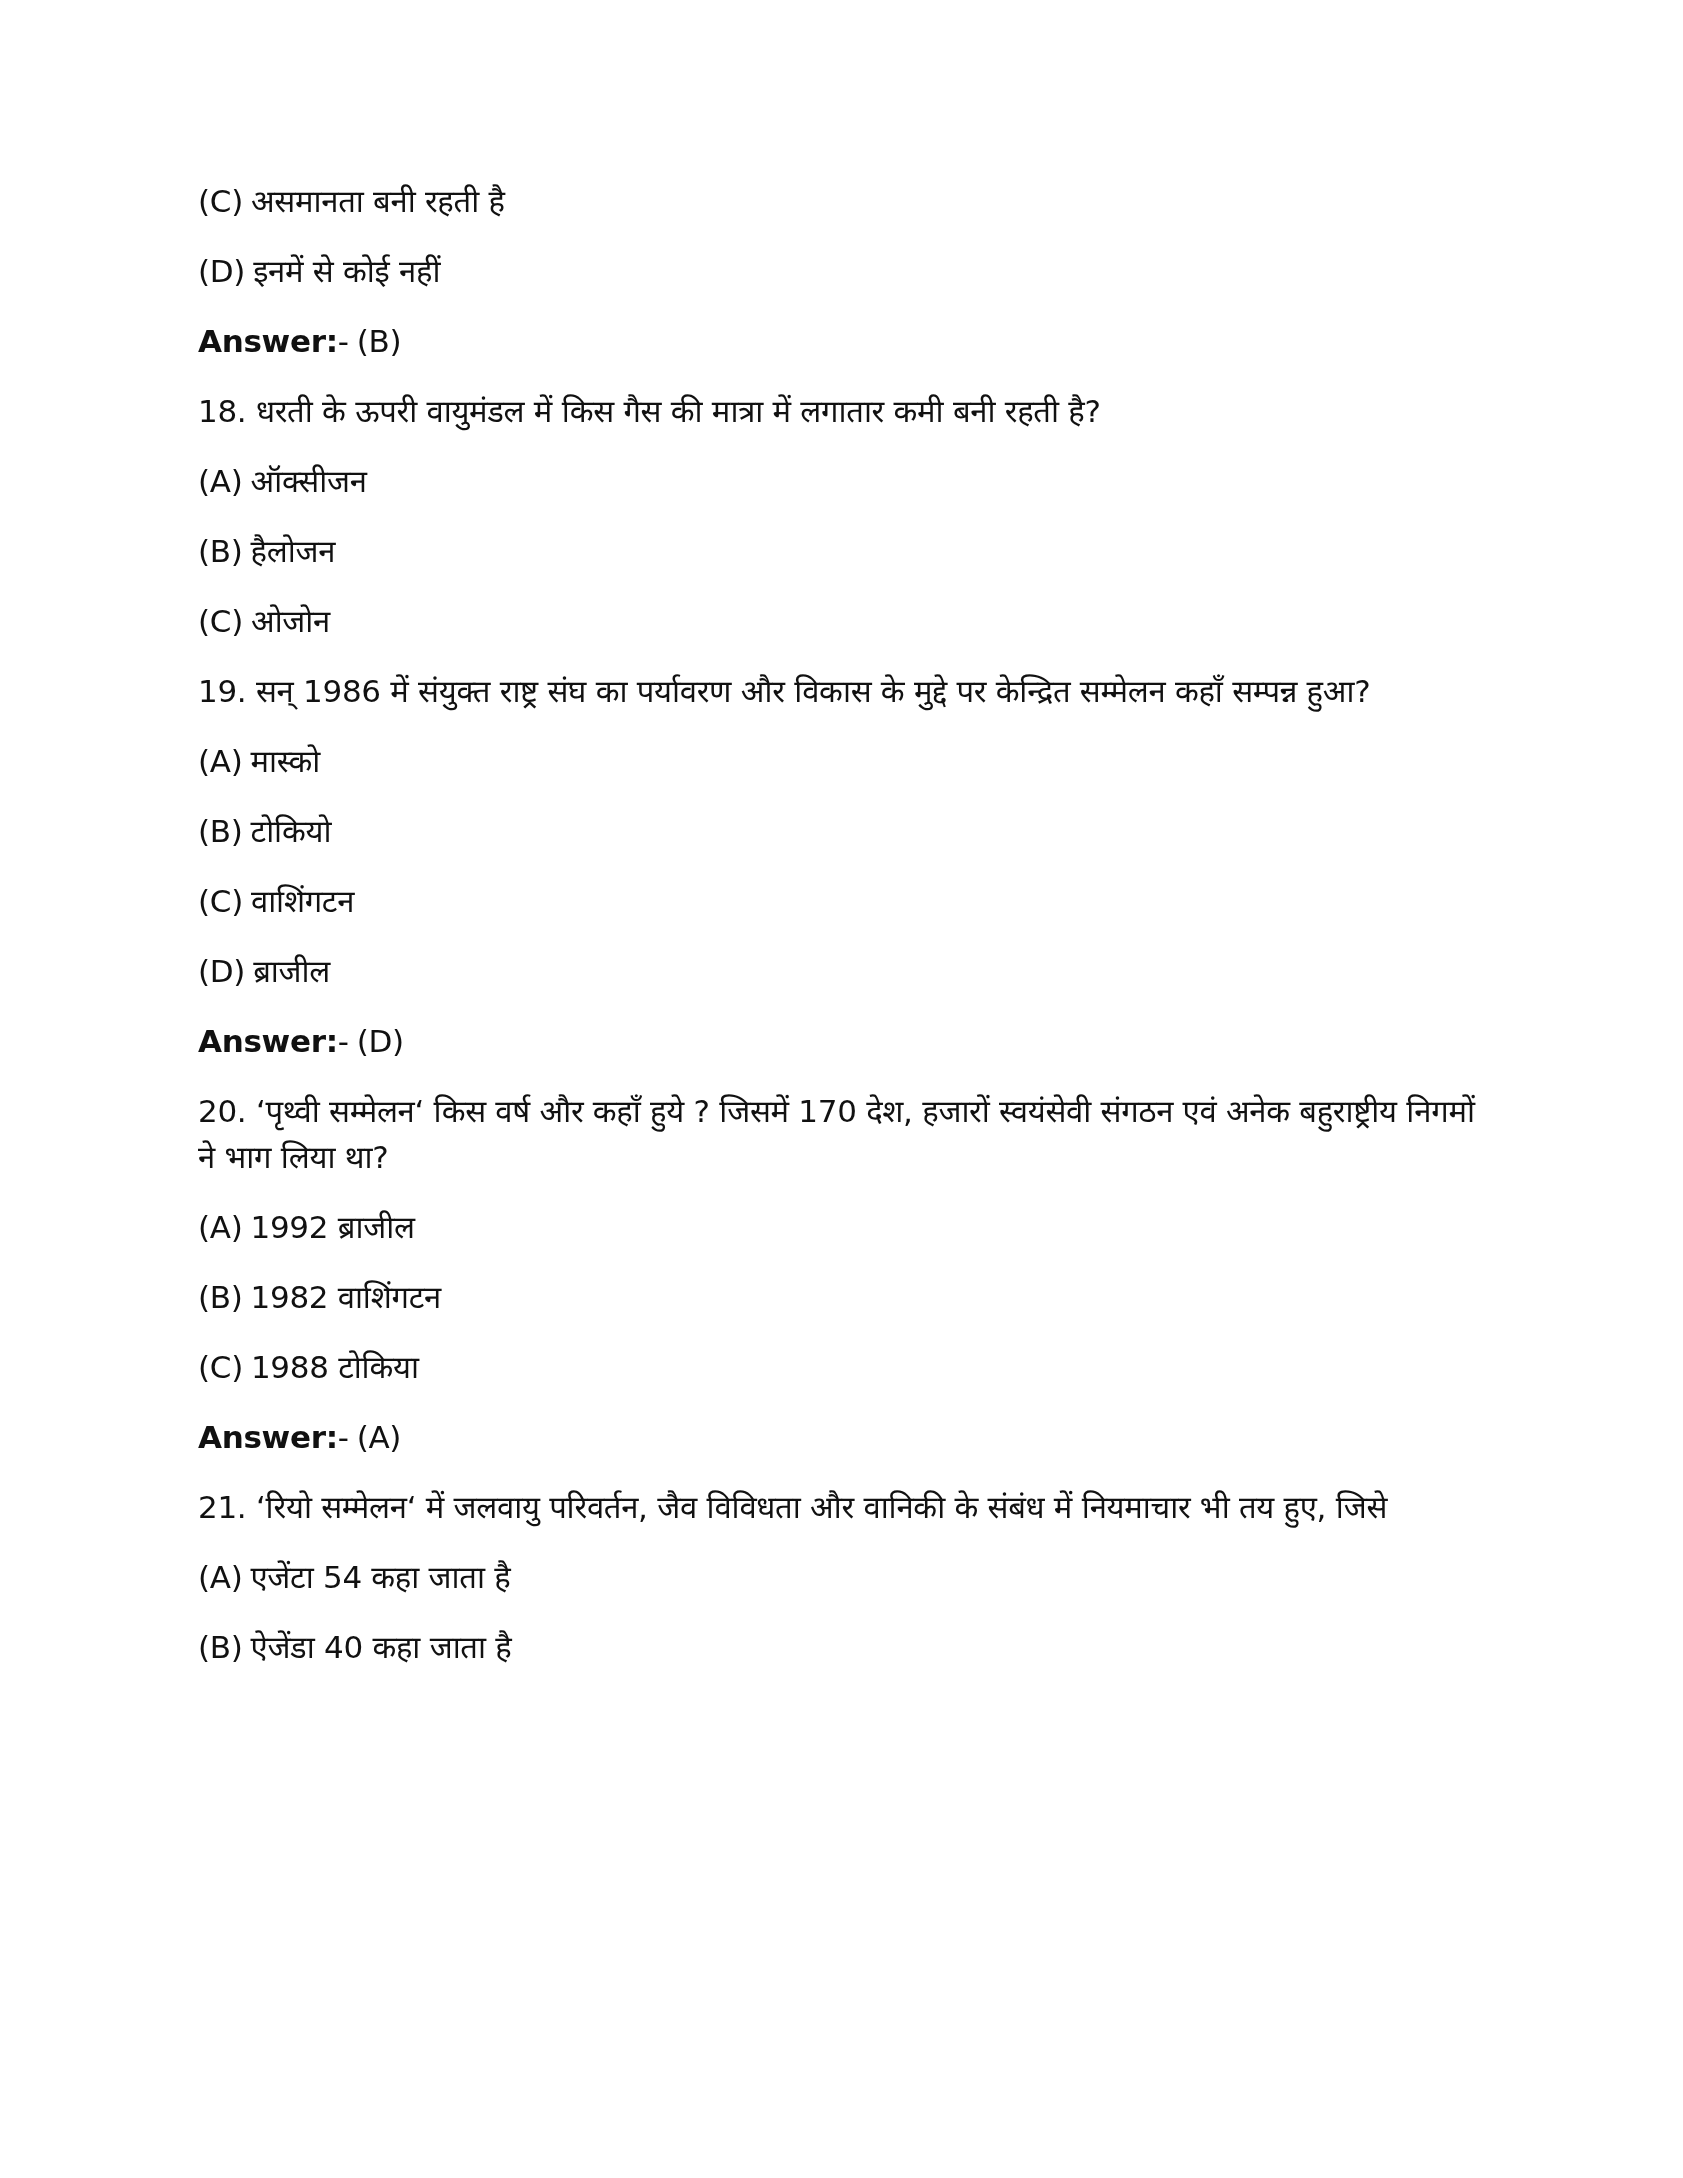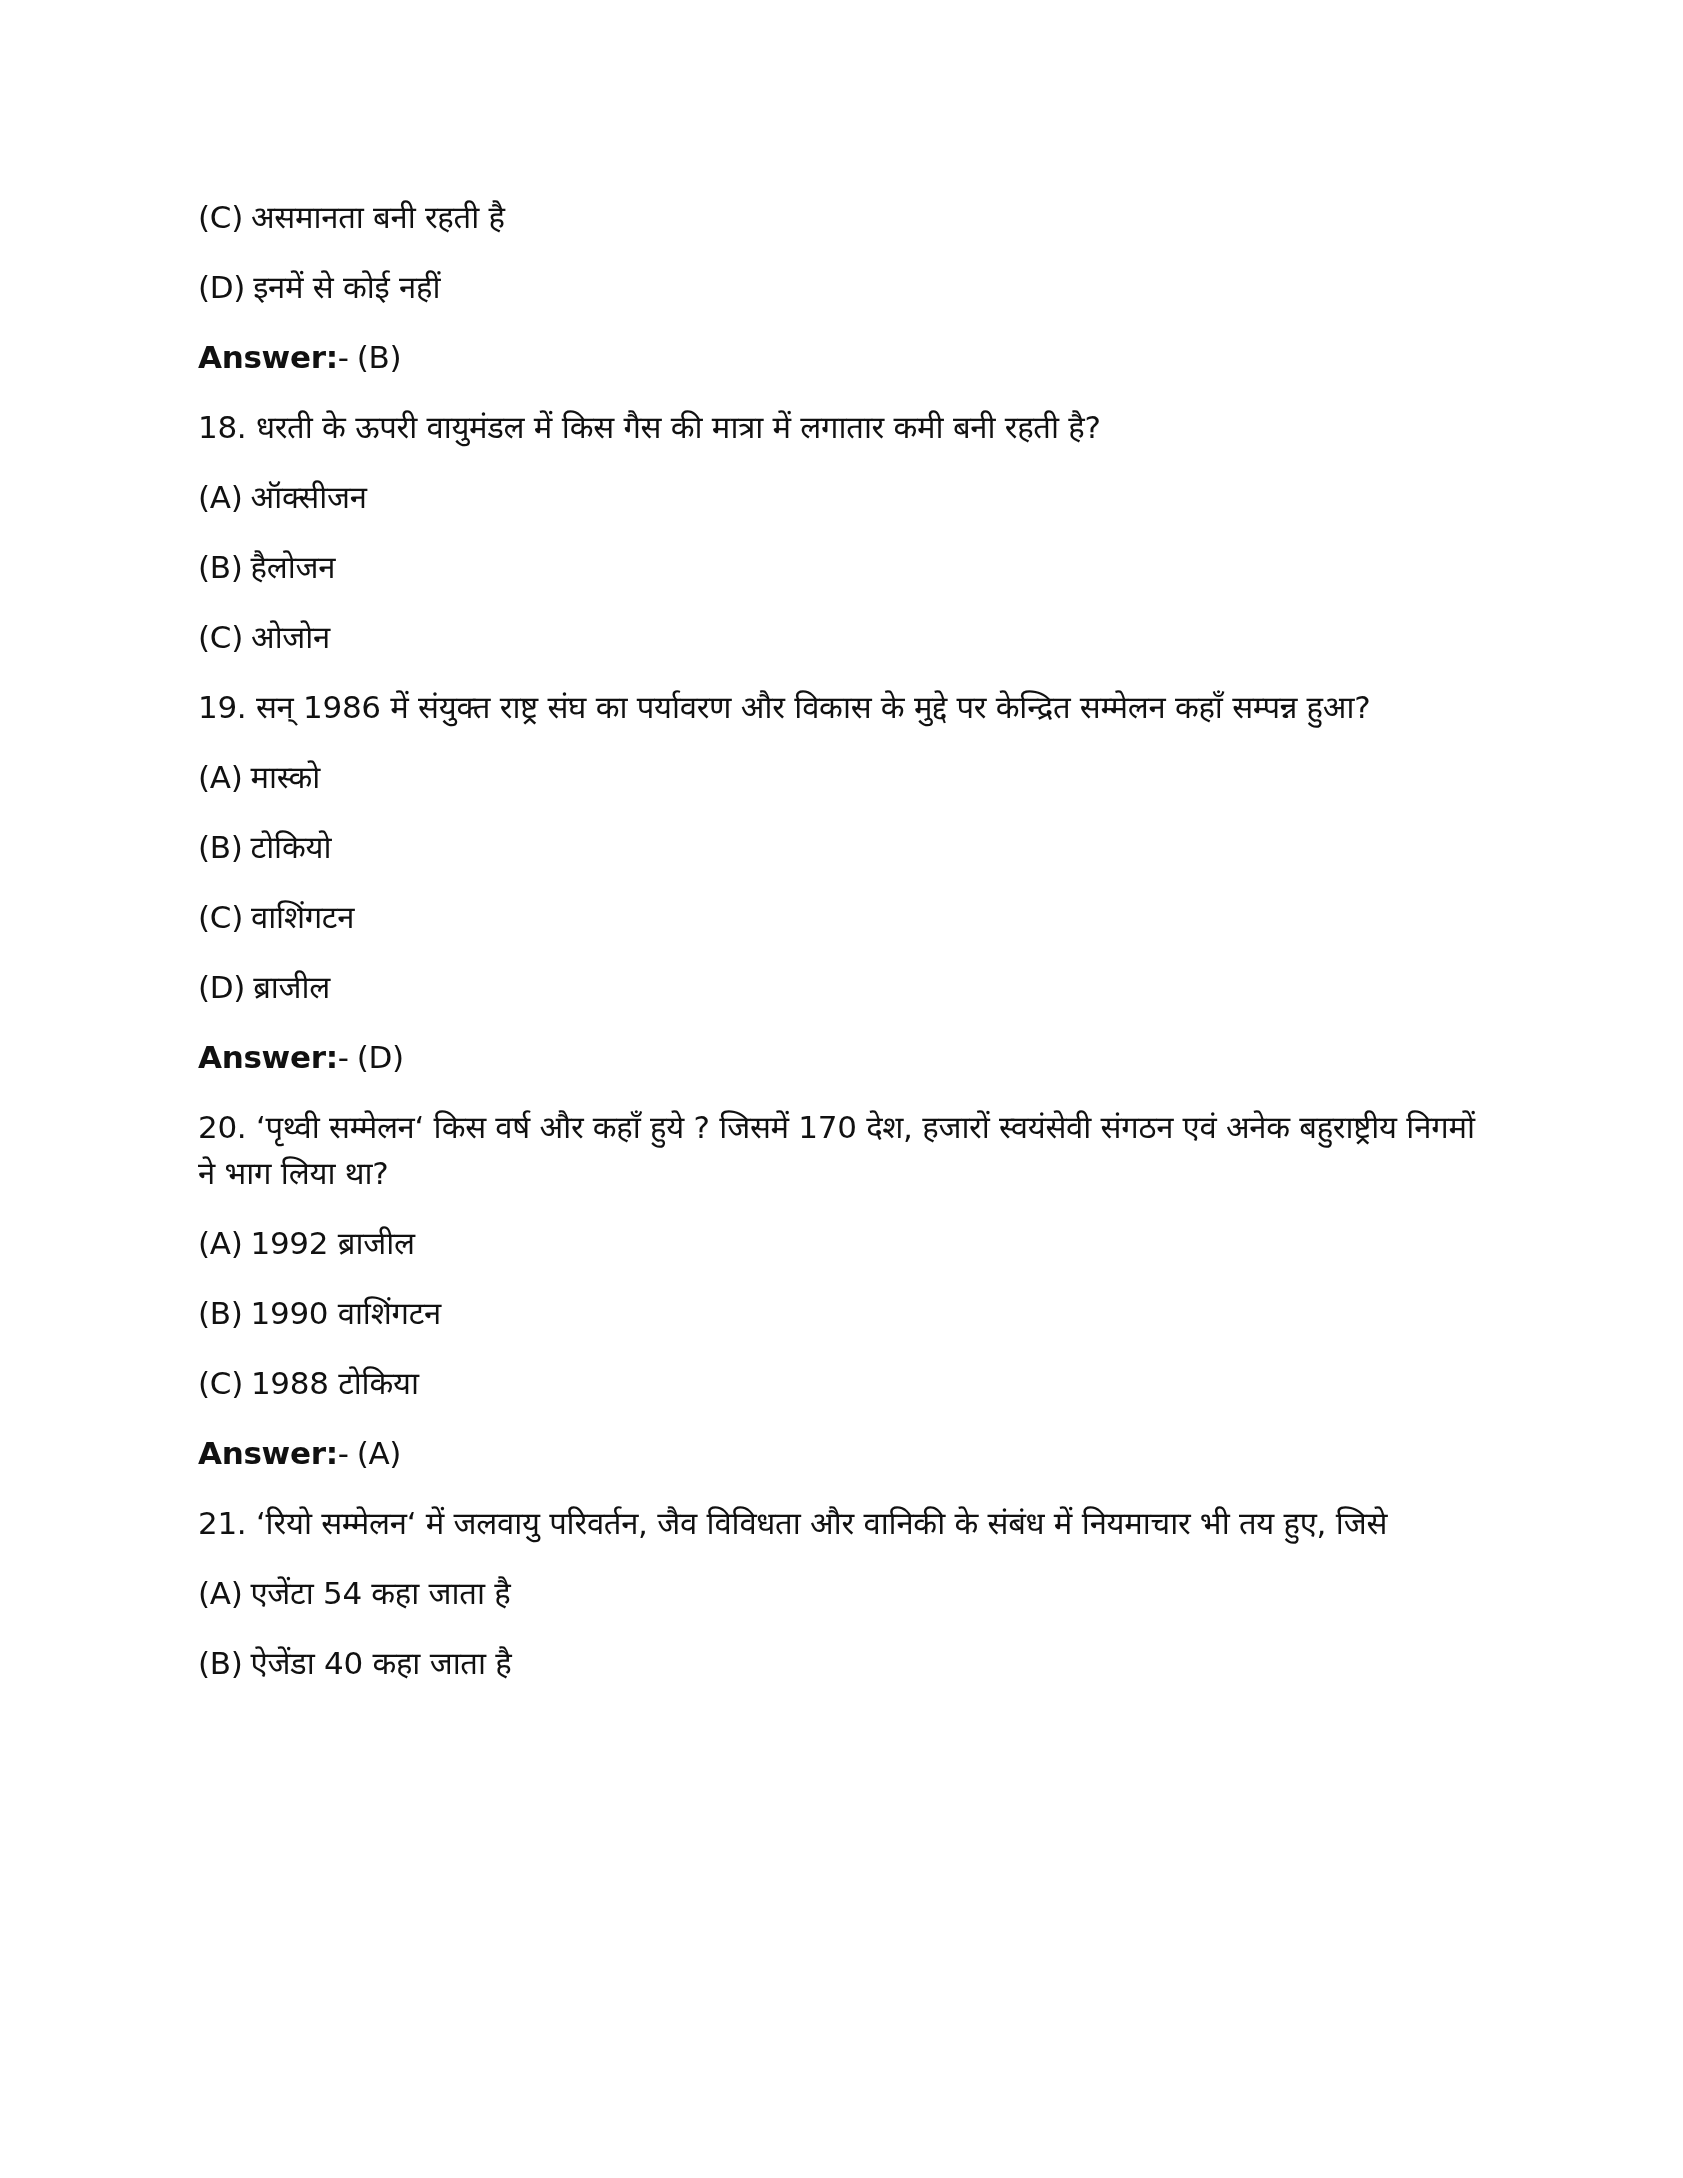--- a/index.html
+++ b/index.html
@@ -11,21 +11,21 @@
       width: 1683px;
       height: 2178px;
       position: relative;
       overflow: hidden;
       color: #111111;
       font-family: "DejaVu Sans", "Liberation Sans", sans-serif;
     }
     .page {
       position: absolute;
       left: 198px;
-      top: 194px;
+      top: 178px;
       width: 1287px;
     }
     .para {
       font-size: 31px;
       line-height: 46px;
       margin: 0 0 24px 0;
       letter-spacing: -0.3px;
       white-space: normal;
     }
     .para.wrap {
@@ -100,21 +100,21 @@
 
   <div>
     <p class="para wrap">
       <span>20.</span>
       <span>‘पृथ्वी सम्मेलन‘ किस वर्ष और कहाँ हुये ? जिसमें 170 देश, हजारों स्वयंसेवी संगठन एवं अनेक बहुराष्ट्रीय निगमों ने भाग लिया था?</span>
     </p>
     <p class="para">
       <span class="opt-key">(A)</span><span>1992 ब्राजील</span>
     </p>
     <p class="para">
-      <span class="opt-key">(B)</span><span>1990 वाशिंगटन</span>
+      <span class="opt-key">(B)</span><span>1982 वाशिंगटन</span>
     </p>
     <p class="para">
       <span class="opt-key">(C)</span><span>1988 टोकिया</span>
     </p>
     <p class="para">
       <span class="answer-label">Answer:</span><span class="answer-sep">-</span><span>(A)</span>
     </p>
   </div>
 
   <div>

